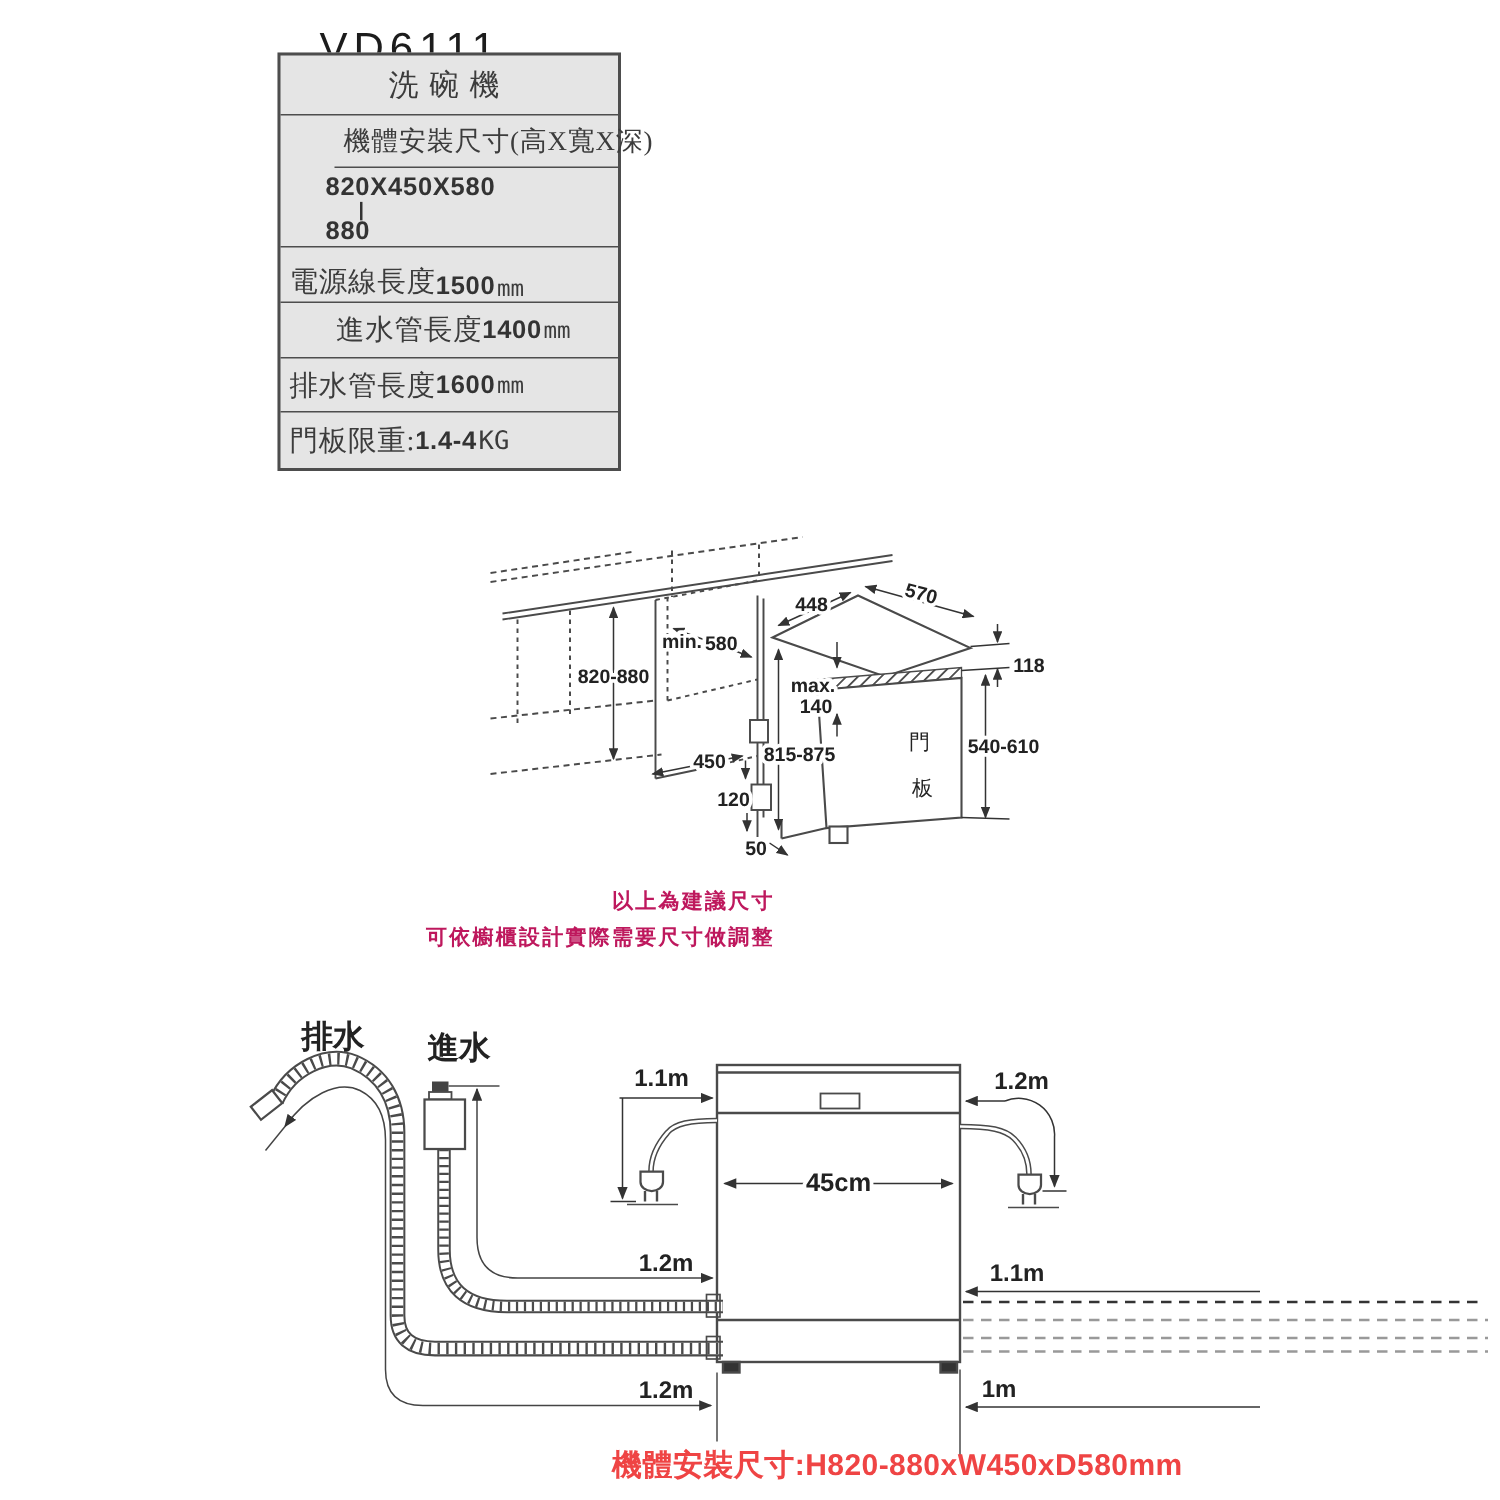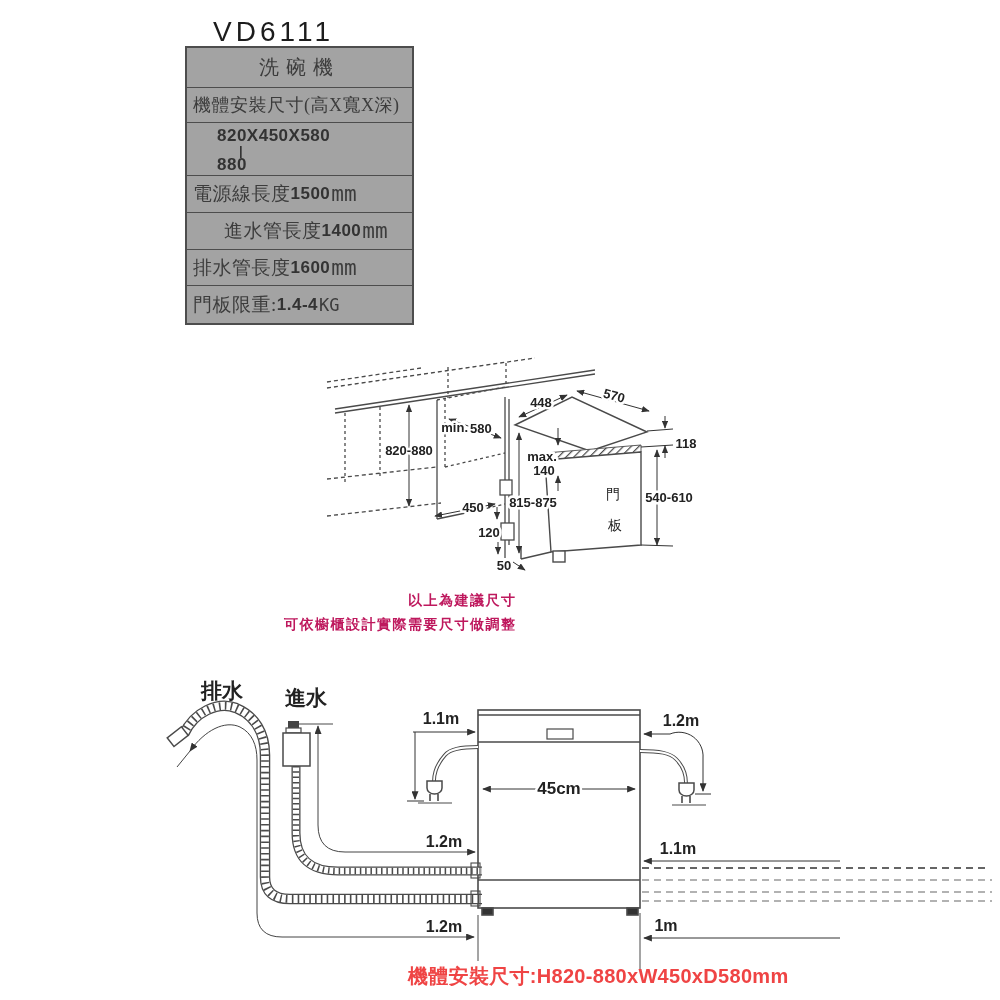--- a/index.html
+++ b/index.html
@@ -2,33 +2,33 @@
 <html><head>
 <meta charset="utf-8">
 <style>
   html,body{margin:0;padding:0;}
   body{width:1000px;height:1000px;background:#fff;position:relative;
        font-family:"Liberation Sans","DejaVu Sans",sans-serif;color:#2b2b2b;overflow:hidden;}
   .abs{position:absolute;}
   
   #title{left:213px;top:16px;font-size:28px;letter-spacing:4px;color:#1c1c1c;font-weight:500;}
   
-  #spec{left:185px;top:46px;width:225px;border:2px solid #4d4d4d;background:#a3a3a3;}
+  #spec{left:185px;top:35px;width:225px;border:2px solid #4d4d4d;background:#e5e5e5;}
   .trow{border-bottom:1.6px solid #4d4d4d;box-sizing:border-box;display:flex;align-items:center;padding-left:6px;}
   .trow:last-child{border-bottom:none;}
   .cjk{font-family:"Liberation Serif","DejaVu Serif",serif;font-size:19px;color:#3c3c3c;letter-spacing:.5px;white-space:nowrap;}
   .val{font-weight:bold;font-size:17px;color:#333;letter-spacing:.5px;}
-  .unit{font-family:"DejaVu Sans Mono","Liberation Mono",monospace;font-size:21px;color:#3c3c3c;padding-left:1px;}
+  .unit{font-family:"DejaVu Sans Mono","Liberation Mono",monospace;font-size:15px;color:#3c3c3c;padding-left:1px;}
   .r1{height:40px;justify-content:center;padding-left:0;}
   .r1 .cjk{font-size:20px;letter-spacing:7px;}
-  .r2{height:35px;}
+  .r2{height:35px;margin-left:36px;}
   .r3{height:53px;display:block;padding:4px 0 0 30px;}
   .r3 .val{display:block;line-height:18px;}
   .r3 .bar{display:block;margin-left:22px;line-height:11px;font-size:13px;color:#333;font-weight:bold;}
-  .r4{height:37px;} .r5{height:37px;padding-left:37px;} .r6{height:36px;} .r7{height:37px;}
+  .r4{height:37px;align-items:flex-end;} .r5{height:37px;padding-left:37px;} .r6{height:36px;} .r7{height:37px;}
   
   #notes{left:284px;top:588px;font-size:14px;font-weight:bold;letter-spacing:1.5px;color:#be185d;line-height:24px;text-align:right;}
   #caption{left:408px;top:963px;font-size:20px;font-weight:bold;color:#ef4444;letter-spacing:.3px;}
   
   svg text{fill:#222;font-family:"Liberation Sans","DejaVu Sans",sans-serif;}
   .dim{font-size:13px;font-weight:600;}
   .dimB{font-size:13px;font-weight:bold;}
   .halo{paint-order:stroke;stroke:#fff;stroke-width:5px;stroke-linejoin:round;}
   .m{font-size:16px;font-weight:600;}
   .cjksvg{font-family:"Liberation Serif","DejaVu Serif",serif;}

